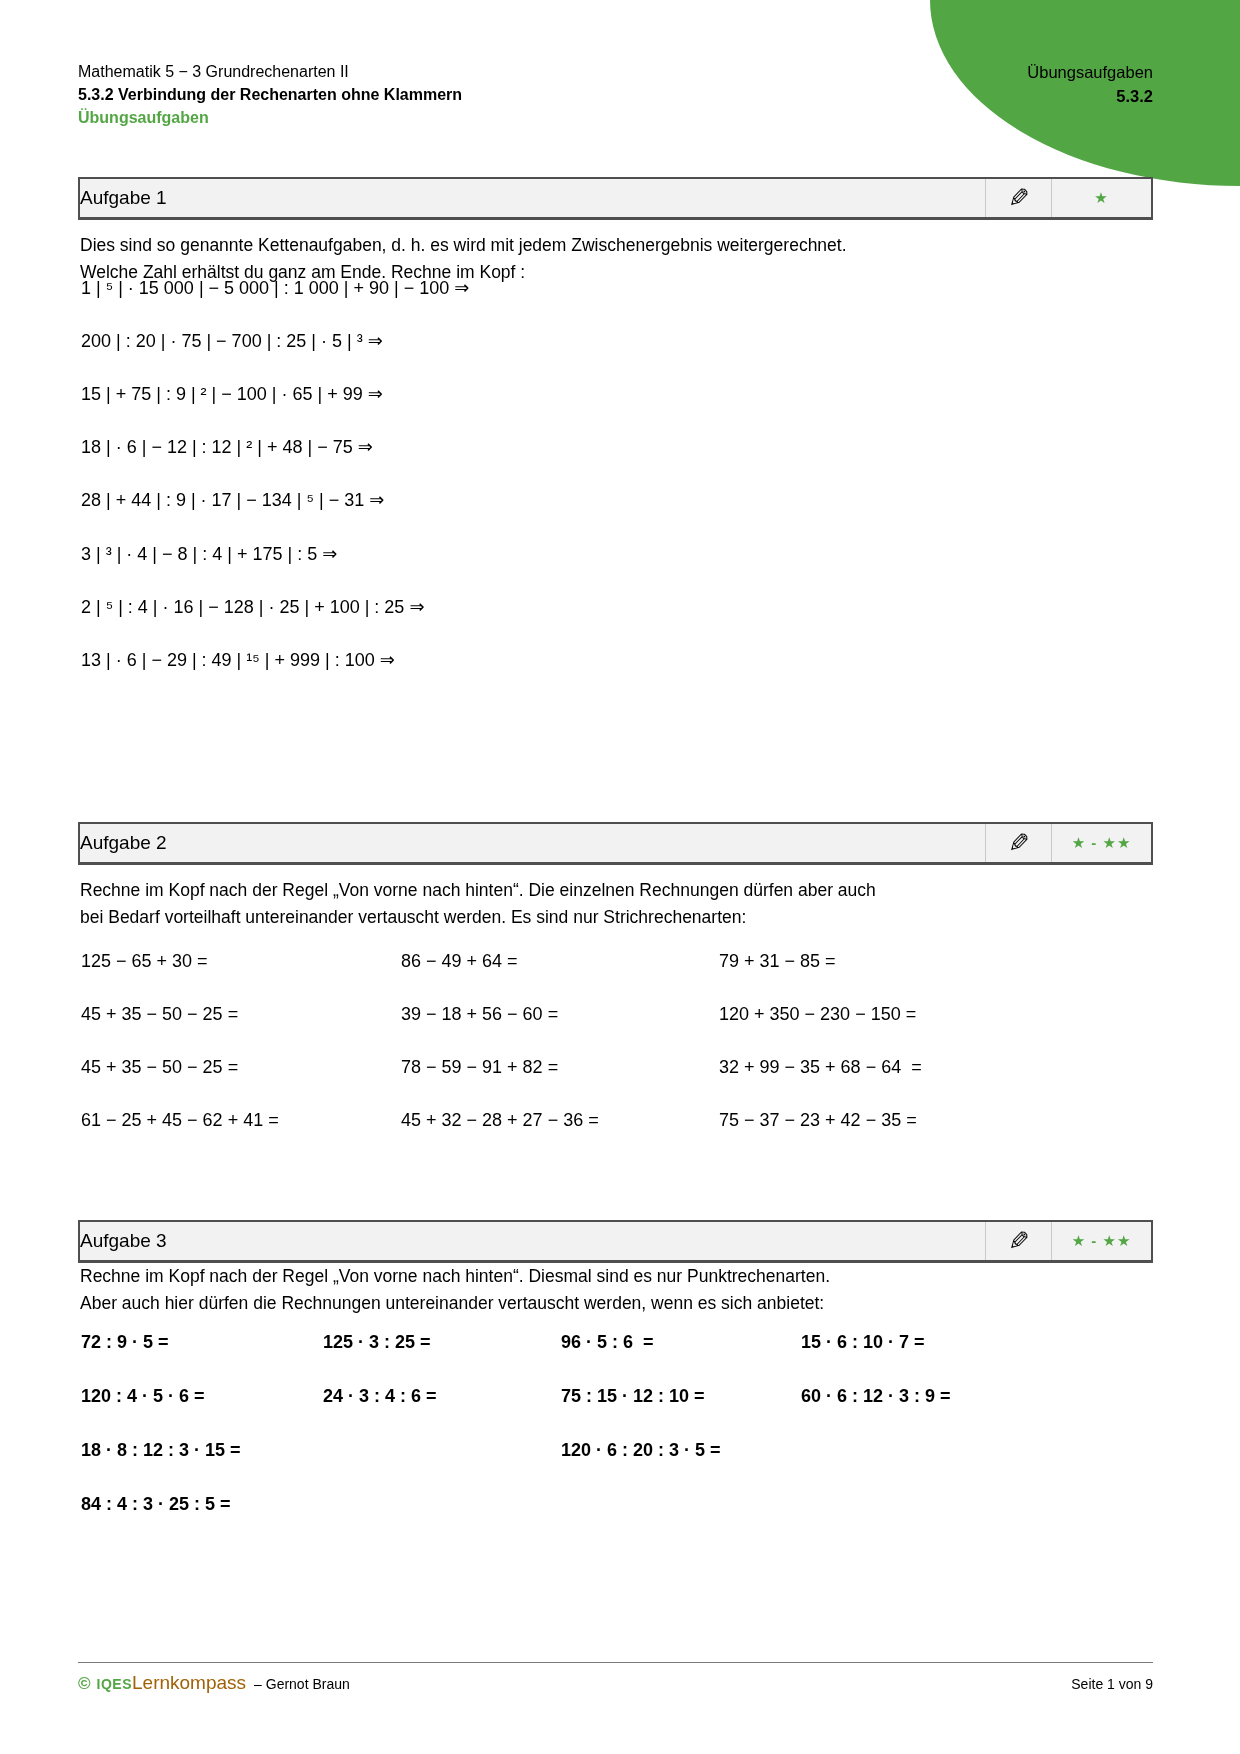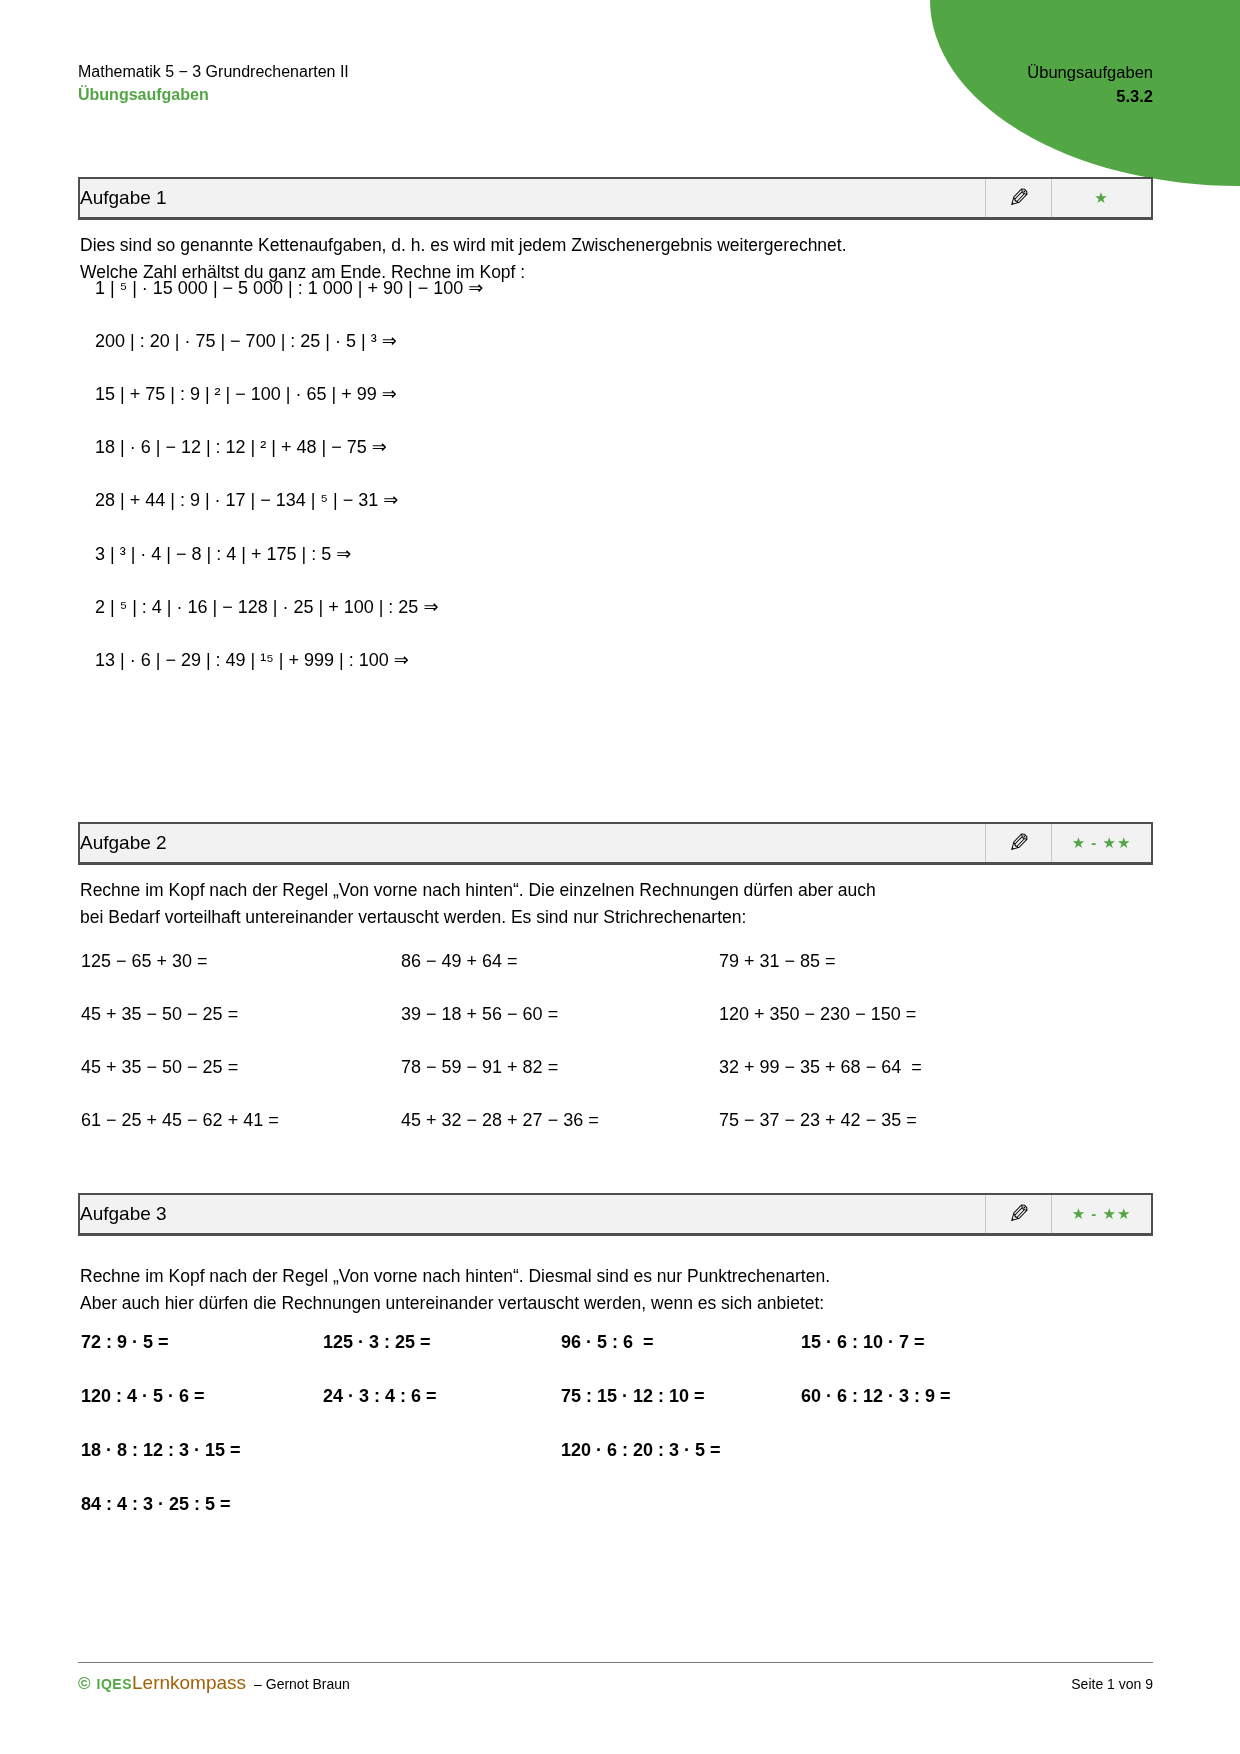--- a/index.html
+++ b/index.html
@@ -45,21 +45,21 @@
     border-left:1px solid #c9c9c9;box-sizing:border-box;
   }
   .pencil-cell{width:66px;}
   .stars-cell{width:100px;}
   .pencil-icon{display:inline-block;font-size:26px;line-height:1;transform:scaleX(-1);}
   .stars{color:var(--green);font-size:15px;letter-spacing:1px;white-space:pre;font-weight:bold;}
 
   .intro{position:absolute;left:80px;width:1073px;font-size:17.5px;line-height:27px;}
 
   
-  .chain-list{position:absolute;left:95px;top:261px;}
+  .chain-list{position:absolute;left:81px;top:261px;}
   .chain-row{height:53.2px;display:flex;align-items:center;font-size:18px;white-space:pre;}
 
   
   .calc-grid{position:absolute;left:81px;font-size:18px;display:grid;align-items:center;}
   .grid-a2{top:935px;width:1072px;grid-template-columns:320px 318px 1fr;grid-auto-rows:53px;}
   .grid-a3{top:1315px;width:1072px;grid-template-columns:242px 238px 240px 1fr;grid-auto-rows:54px;font-weight:bold;}
   .calc-cell{white-space:pre;}
 
   
   .footer{
@@ -79,20 +79,21 @@
 <div class="page">
 
   <div class="corner-blob"></div>
   <div class="corner-text">
     <div>Übungsaufgaben</div>
     <div class="ct2">5.3.2</div>
   </div>
 
   <div class="doc-header">
     <div class="course">Mathematik 5 − 3 Grundrechenarten II</div>
+    <div class="chapter">5.3.2 Verbindung der Rechenarten ohne Klammern</div>
     <div class="subtitle">Übungsaufgaben</div>
   </div>
 
   <div class="section-bar" style="top:177px;">
     <div class="bar-title">Aufgabe 1</div>
     <div class="bar-cell pencil-cell">
       <span class="pencil-icon">✎</span>
     </div>
     <div class="bar-cell stars-cell">
       <span class="stars">★</span>
@@ -138,21 +139,21 @@
     <div class="calc-cell">39 − 18 + 56 − 60 =</div>
     <div class="calc-cell">120 + 350 − 230 − 150 =</div>
     <div class="calc-cell">45 + 35 − 50 − 25 =</div>
     <div class="calc-cell">78 − 59 − 91 + 82 =</div>
     <div class="calc-cell">32 + 99 − 35 + 68 − 64  =</div>
     <div class="calc-cell">61 − 25 + 45 − 62 + 41 =</div>
     <div class="calc-cell">45 + 32 − 28 + 27 − 36 =</div>
     <div class="calc-cell">75 − 37 − 23 + 42 − 35 =</div>
   </div>
 
-  <div class="section-bar" style="top:1193px;">
+  <div class="section-bar" style="top:1220px;">
     <div class="bar-title">Aufgabe 3</div>
     <div class="bar-cell pencil-cell">
       <span class="pencil-icon">✎</span>
     </div>
     <div class="bar-cell stars-cell">
       <span class="stars">★ - ★★</span>
     </div>
   </div>
 
   <div class="intro" style="top:1263px;">

